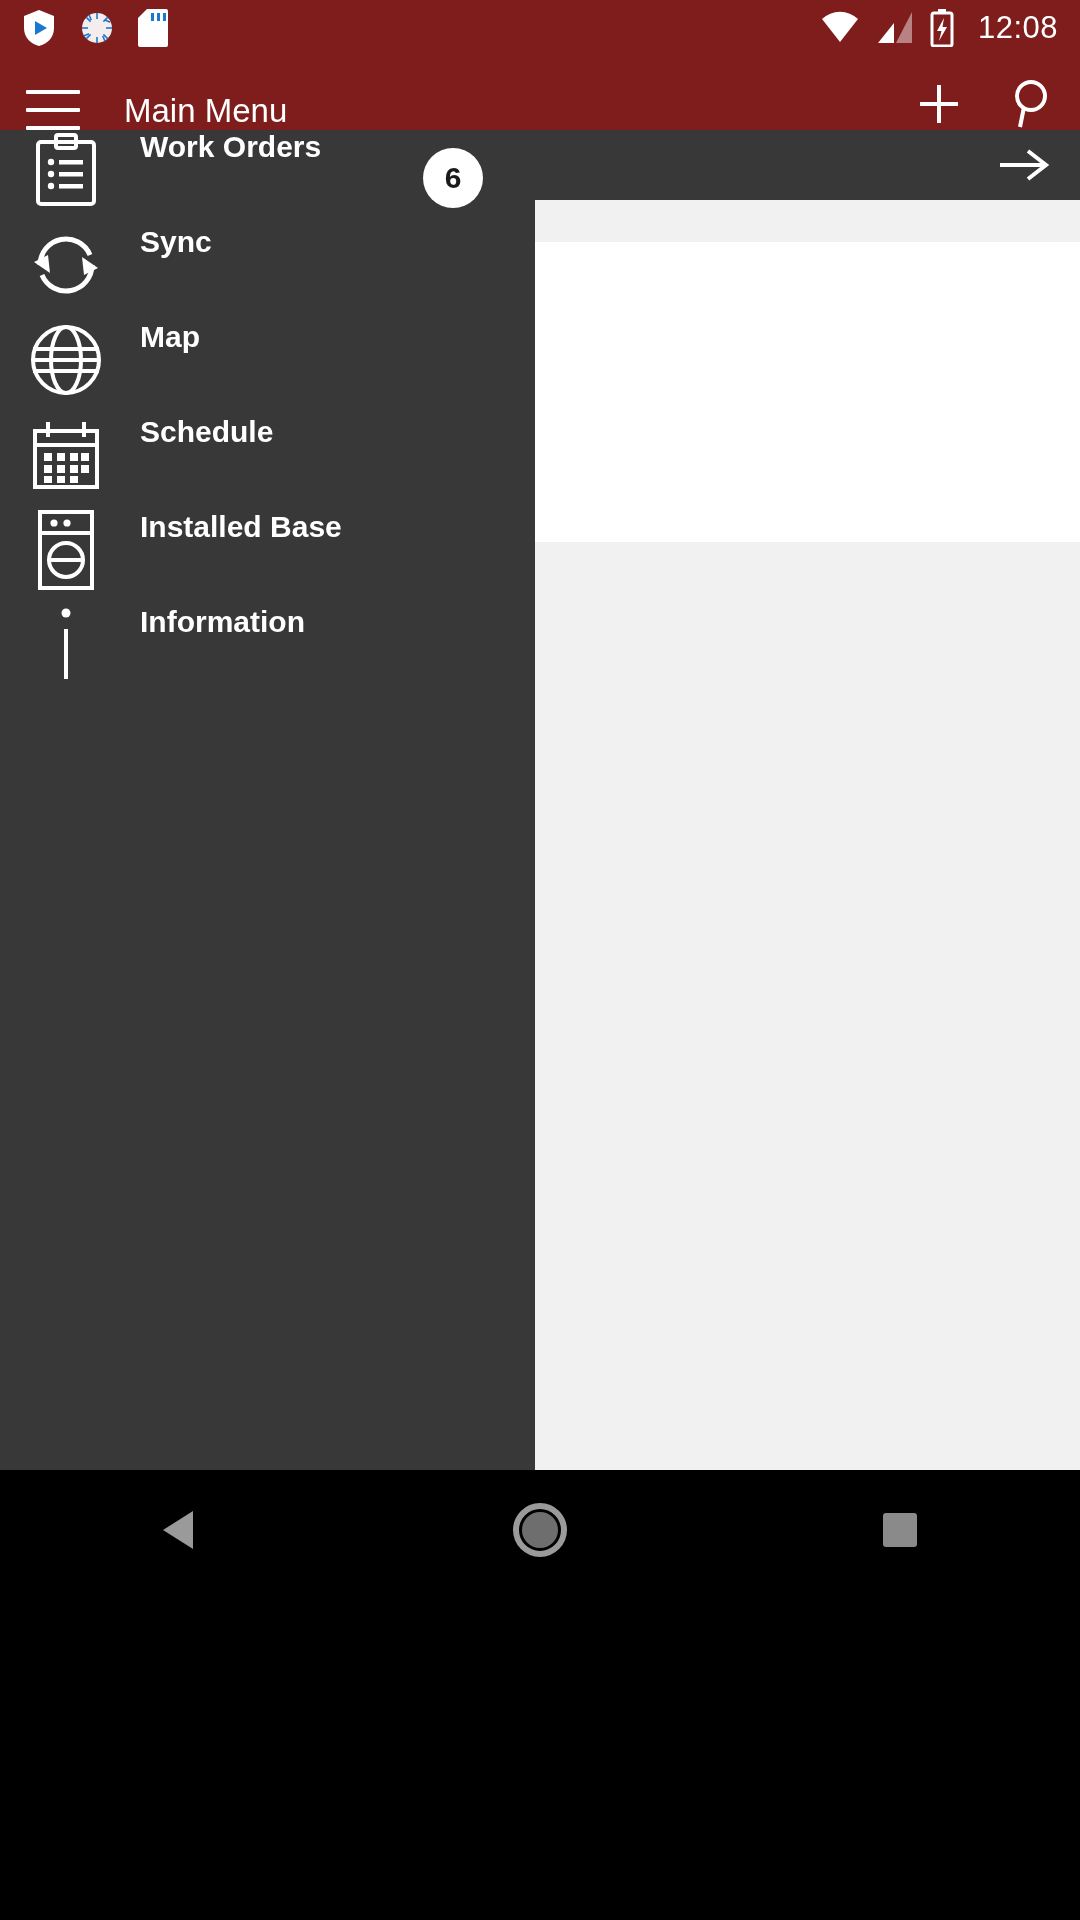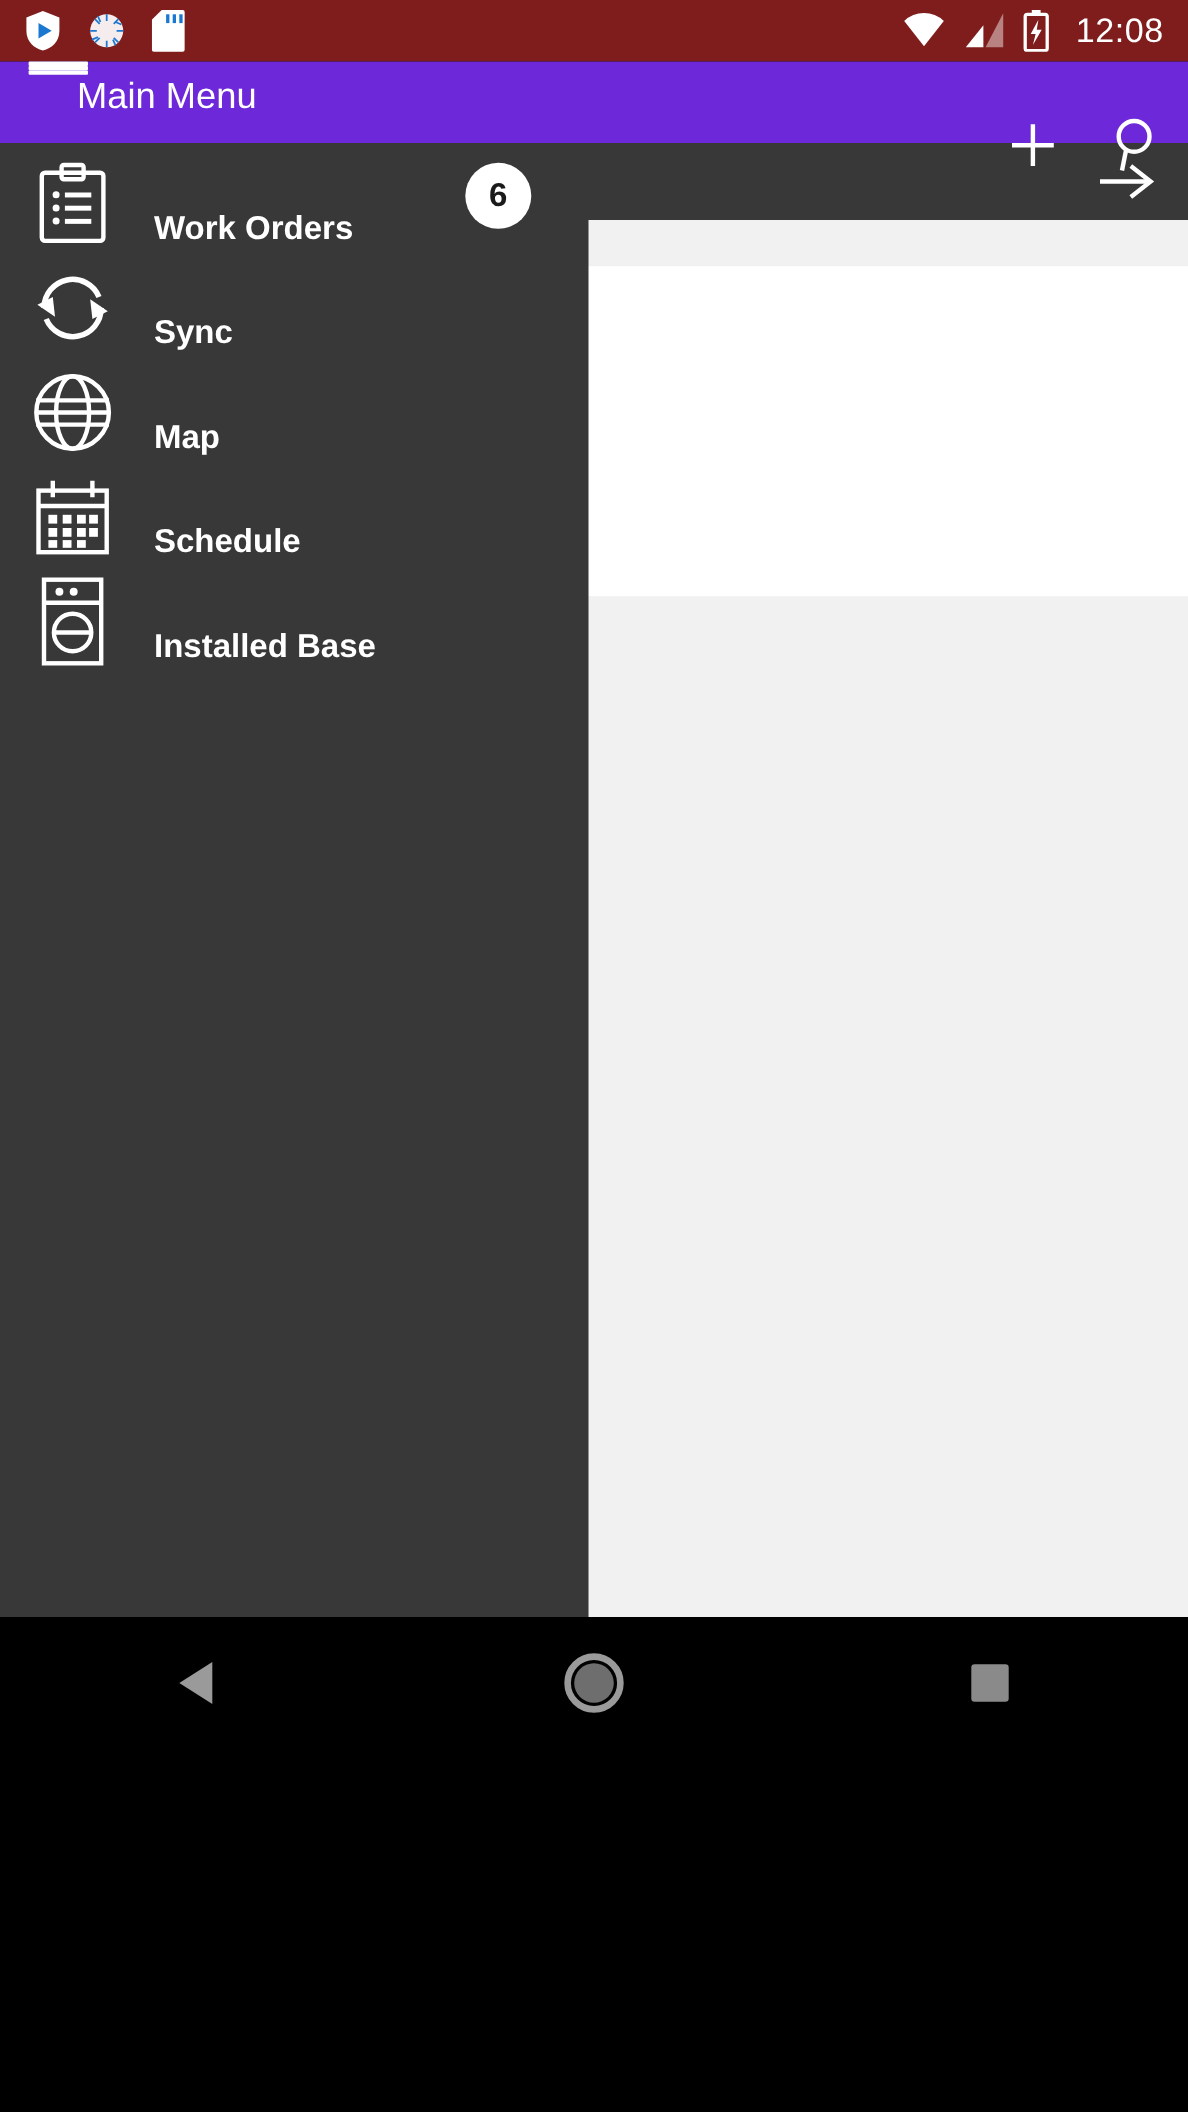--- a/index.html
+++ b/index.html
@@ -11,23 +11,22 @@
     position:absolute; top:0; left:0; width:1080px; height:56px;
     background:#7f1d1d; display:flex; align-items:center; padding:0 22px;
   }
   #status-left{ display:flex; align-items:center; gap:22px; }
   #status-right{ margin-left:auto; display:flex; align-items:center; gap:16px; }
   #clock{ color:#fff; font-size:31px; font-weight:400; letter-spacing:.5px; margin-left:8px; }
 
   
   #app-bar{
     position:absolute; top:56px; left:0; width:1080px; height:74px;
-    background:#6d28d9; display:flex; align-items:flex-start; padding:0 26px;
+    background:#7f1d1d; display:flex; align-items:flex-end; padding:0 26px;
     z-index:6;
-    flex-direction:column;
   }
   #hamburger{ width:54px; height:40px; display:flex; flex-direction:column; justify-content:space-between; cursor:pointer; }
   #hamburger span{ display:block; height:4px; background:#fff; border-radius:1px; }
   #app-title{ color:#fff; font-size:33px; margin-left:44px; font-weight:400; }
   #app-bar-actions{ margin-left:auto; display:flex; align-items:center; gap:46px; }
 
   
   #content{
     position:absolute; top:130px; left:0; width:1080px; height:1340px;
     background:#f1f1f1; z-index:1;
@@ -44,21 +43,21 @@
     width:100%;
   }
   .card-line{ color:#7d7d7d; font-size:31px; line-height:1.35; }
 
   
   #drawer{
     position:absolute; top:130px; left:0; width:535px; height:1340px;
     background:#383838; z-index:4; overflow:hidden;
   }
   .drawer-item{
-    position:relative; height:95px; display:flex; align-items:flex-end;
+    position:relative; height:95px; display:flex; align-items:flex-start;
     padding-left:26px;
   }
   .drawer-icon{
     width:80px; height:80px; display:flex; align-items:center; justify-content:center;
     flex:0 0 80px;
   }
   .drawer-label{
     color:#ffffff; font-size:30px; font-weight:bold; margin-left:34px; white-space:nowrap;
   }
   .drawer-badge{
@@ -179,20 +178,29 @@
         <line x1="5" y1="24" x2="57" y2="24" stroke="#fff" stroke-width="4"></line>
         <circle cx="19" cy="14" r="3.6" fill="#fff"></circle>
         <circle cx="32" cy="14" r="3.6" fill="#fff"></circle>
         <circle cx="31" cy="51" r="17" fill="none" stroke="#fff" stroke-width="4"></circle>
         <line x1="14" y1="51" x2="48" y2="51" stroke="#fff" stroke-width="4"></line>
       </svg>
     </span>
     <span class="drawer-label">Installed Base</span>
   </div>
 
+  <div class="drawer-item">
+    <span class="drawer-icon">
+      <svg width="40" height="80" viewBox="0 0 40 80">
+        <circle cx="20" cy="8" r="4.5" fill="#fff"></circle>
+        <line x1="20" y1="24" x2="20" y2="74" stroke="#fff" stroke-width="4"></line>
+      </svg>
+    </span>
+    <span class="drawer-label">Information</span>
+  </div>
 
 
 </div>
 
 <div id="status-bar">
   <div id="status-left">
     <span>
       <svg width="34" height="40" viewBox="0 0 34 40">
         <path d="M17 2 L32 8 V20 C32 30 25 36 17 38 C9 36 2 30 2 20 V8 Z" fill="#fff"></path>
         <polygon points="13,13 25,20 13,27" fill="#1b78d0"></polygon>

